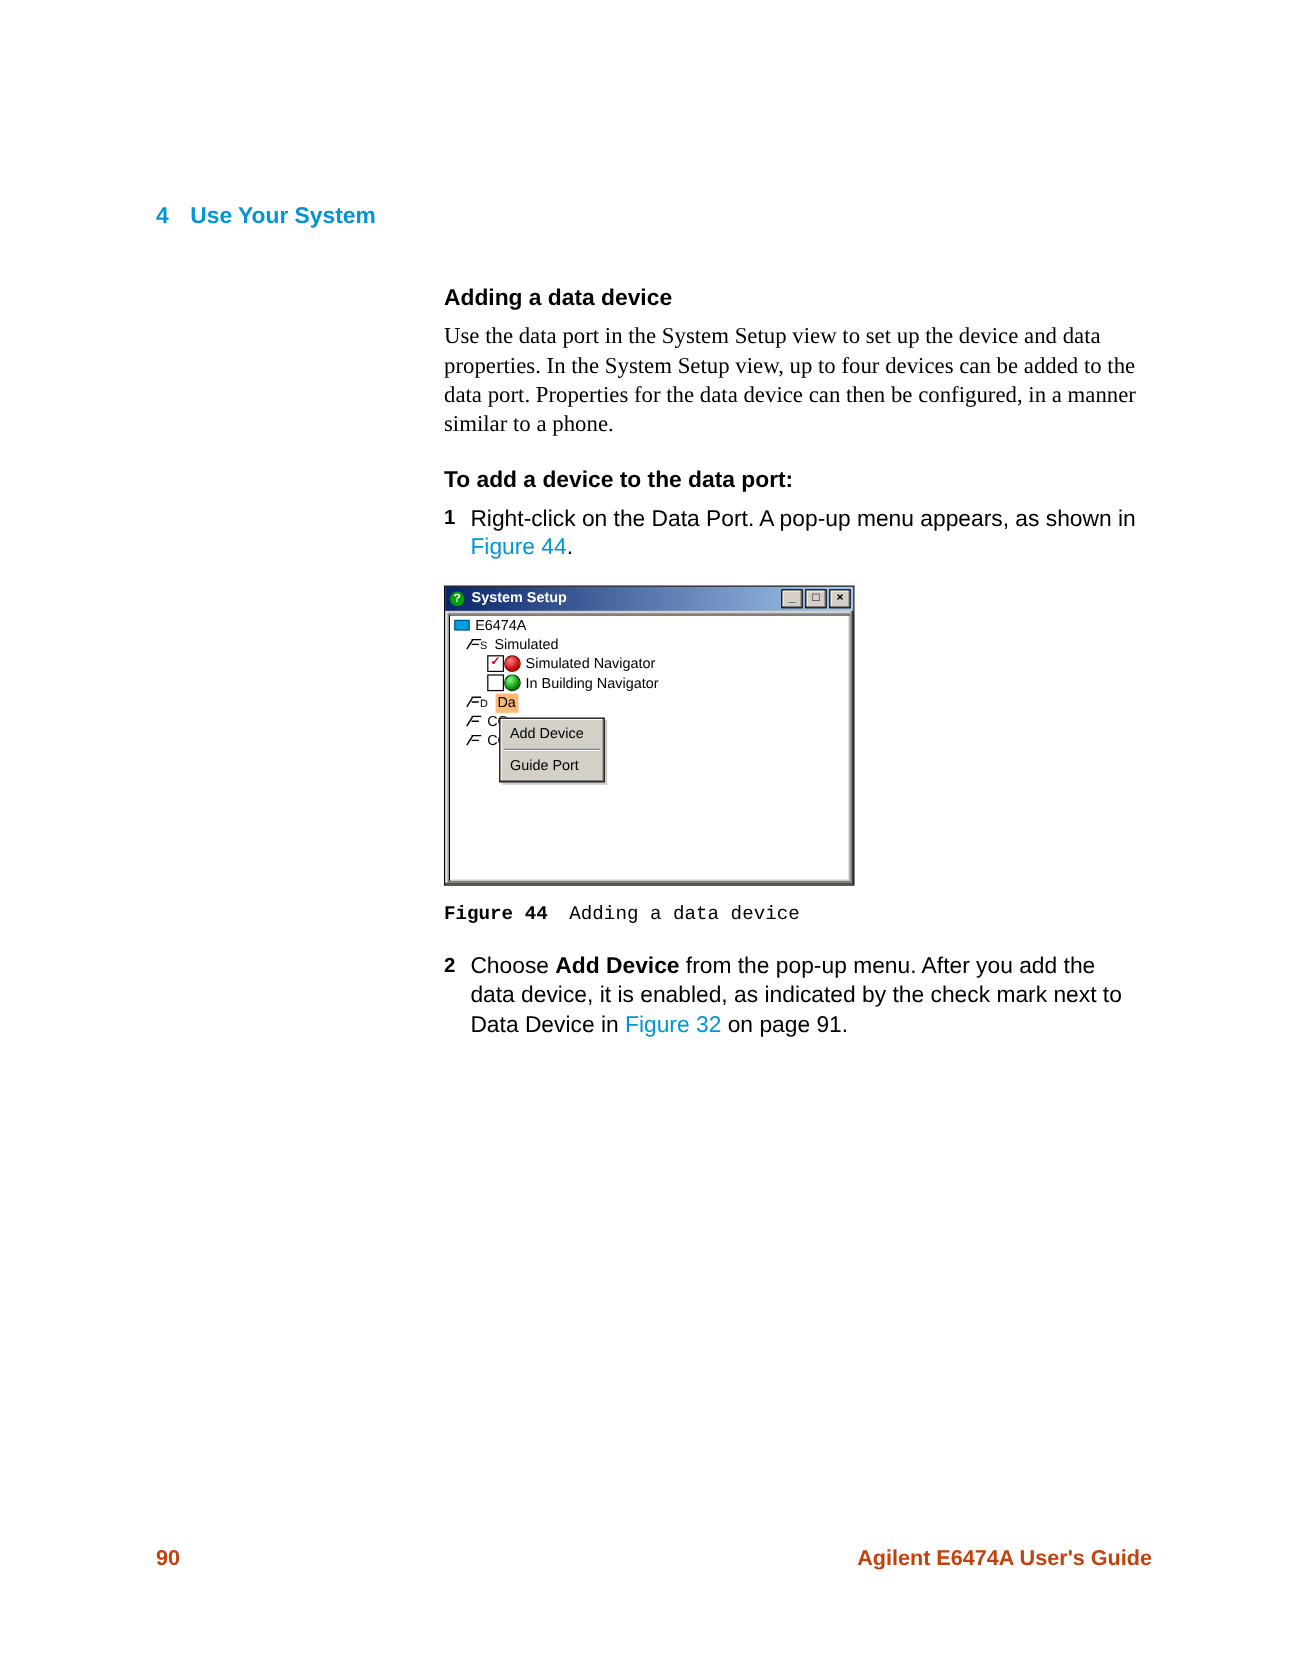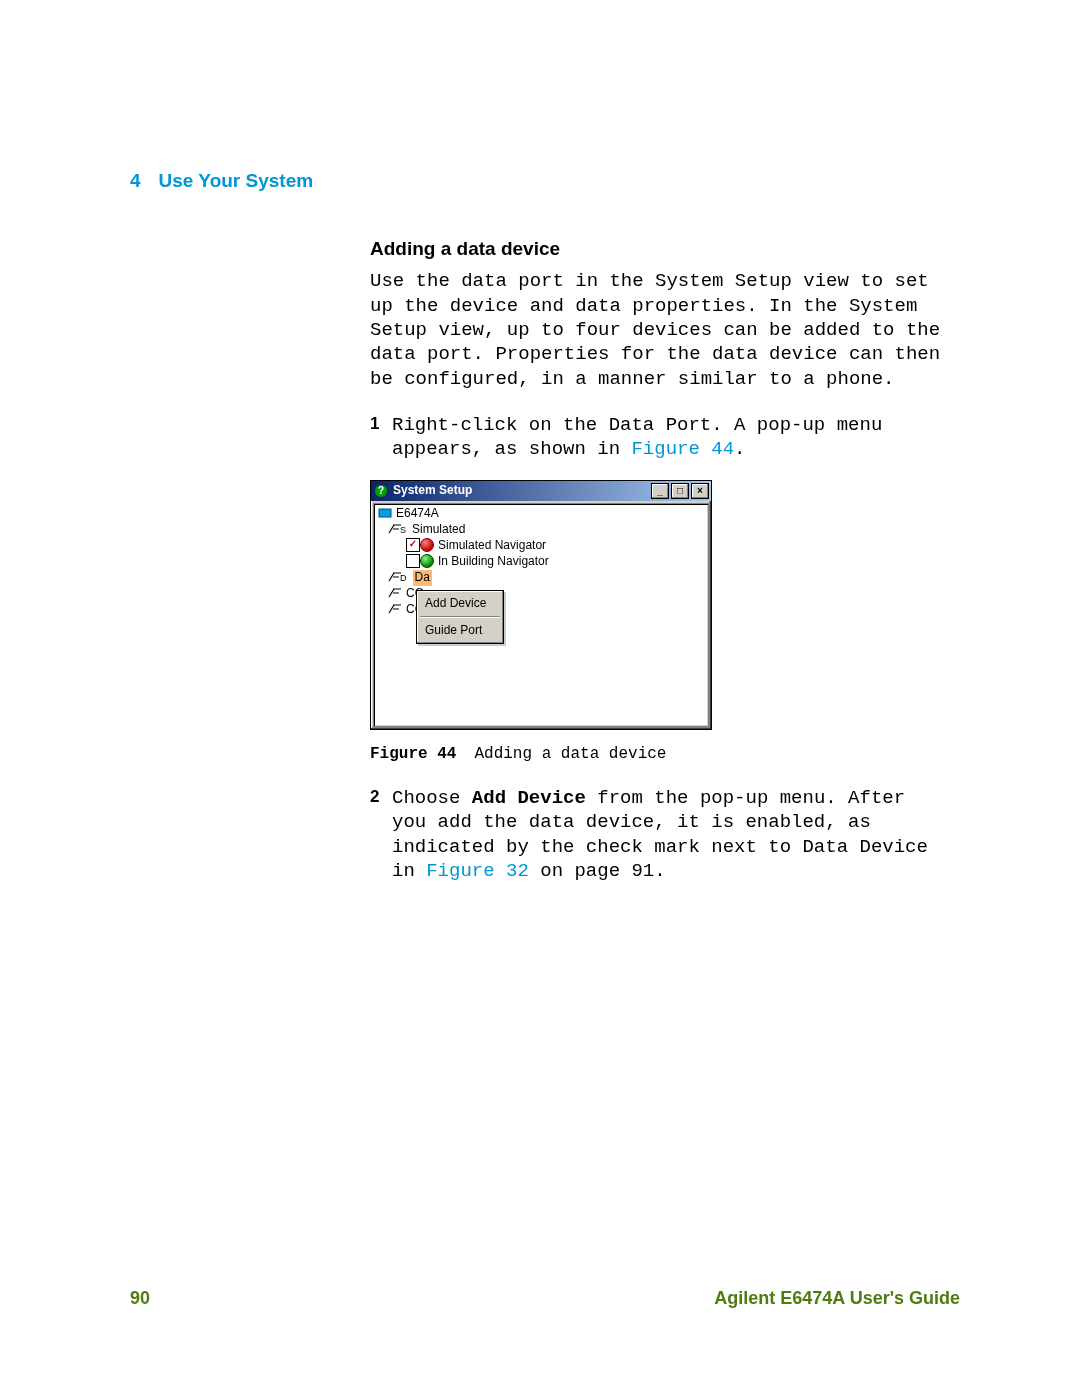--- a/index.html
+++ b/index.html
@@ -37,38 +37,38 @@
     line-height: 1.28;
   }
   .h3 {
     font-family: Arial, Helvetica, sans-serif;
     font-weight: bold;
     font-size: 19px;
     margin: 0 0 8px 0;
   }
   p.body {
     margin: 0 0 22px 0;
-    font-family: Liberation Mono, monospace;
+    font-family: Liberation Serif, serif;
   }
   .steps {
     counter-reset: step;
   }
   .step {
     display: flex;
     margin-bottom: 10px;
   }
   .step .num {
     font-family: Arial, Helvetica, sans-serif;
     font-weight: bold;
     font-size: 17px;
     width: 22px;
     flex-shrink: 0;
   }
   .step .txt {
-    font-family: Liberation Mono, monospace;
+    font-family: Liberation Sans, sans-serif;
     flex: 1;
   }
   .link { color: #0096d6; }
   .bold { font-weight: bold; }
 
   
   .fig-caption {
     font-family: Liberation Mono, monospace;
     font-size: 16px;
     margin: 14px 0 22px 0;
@@ -78,21 +78,21 @@
   
   .footer {
     position: absolute;
     bottom: 88px;
     left: 130px;
     right: 120px;
     display: flex;
     justify-content: space-between;
     font-family: Arial, Helvetica, sans-serif;
     font-weight: bold;
-    color: #4d7c0f;
+    color: #c2410c;
     font-size: 18px;
   }
 
   
   .win {
     width: 340px;
     margin-top: 18px;
     margin-bottom: 4px;
     font-family: Tahoma, Arial, sans-serif;
     font-size: 12px;
@@ -174,20 +174,21 @@
 
 <div class="page">
   <div class="header-line">
     <span class="chap-num">4</span><span>Use Your System</span>
   </div>
 
   <div class="content">
     <div class="h3">Adding a data device</div>
     <p class="body">Use the data port in the System Setup view to set up the device and data properties. In the System Setup view, up to four devices can be added to the data port. Properties for the data device can then be configured, in a manner similar to a phone.</p>
 
+    <div class="h3">To add a device to the data port:</div>
 
     <div class="steps">
       <div class="step">
         <div class="num">1</div>
         <div class="txt">
           <span>Right-click on the Data Port. A pop-up menu appears, as shown in </span><span class="link">Figure 44</span><span>.</span>
         </div>
       </div>
     </div>
 

